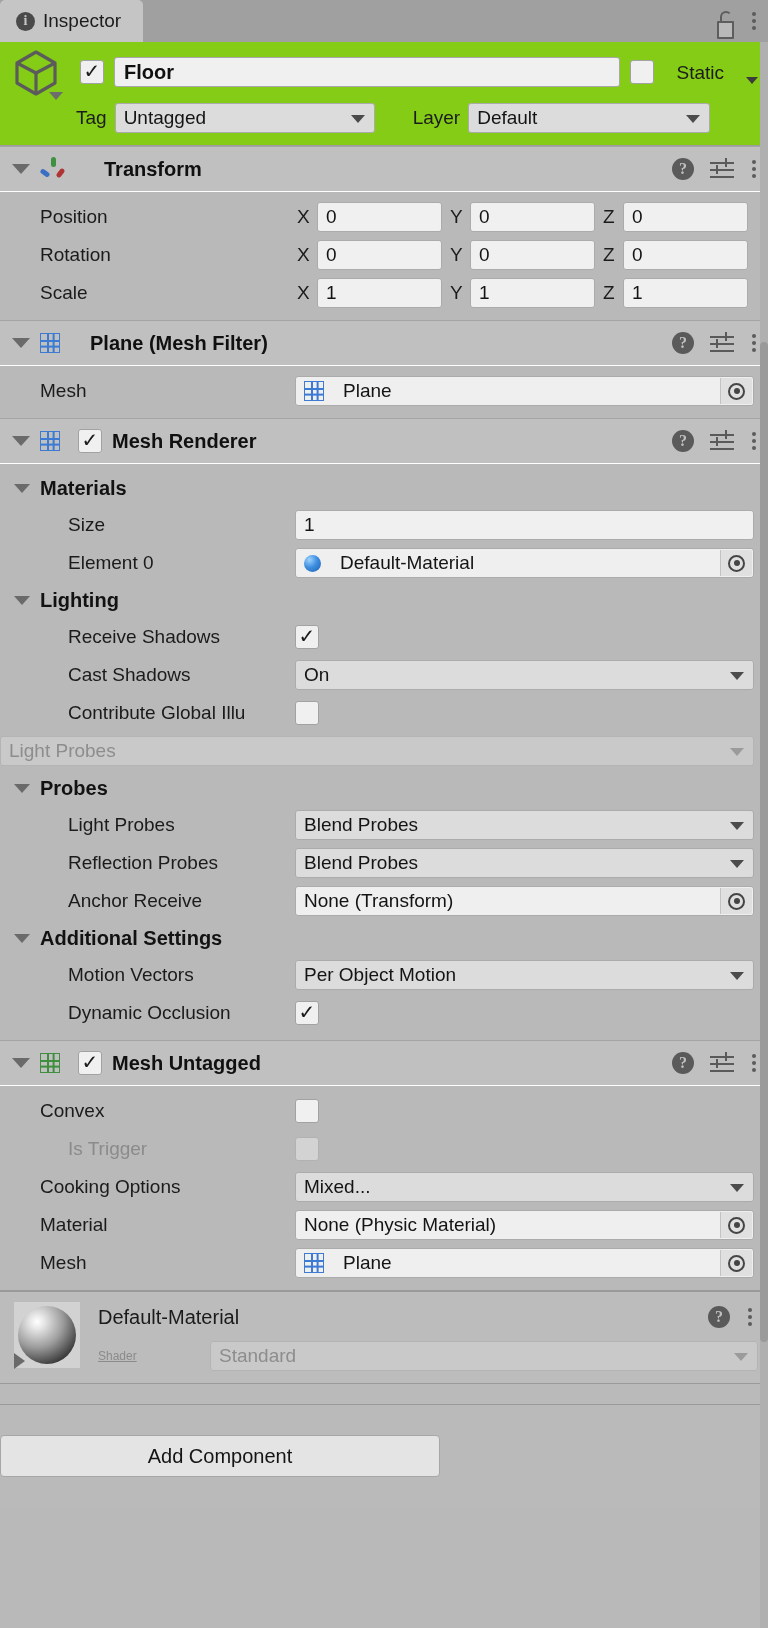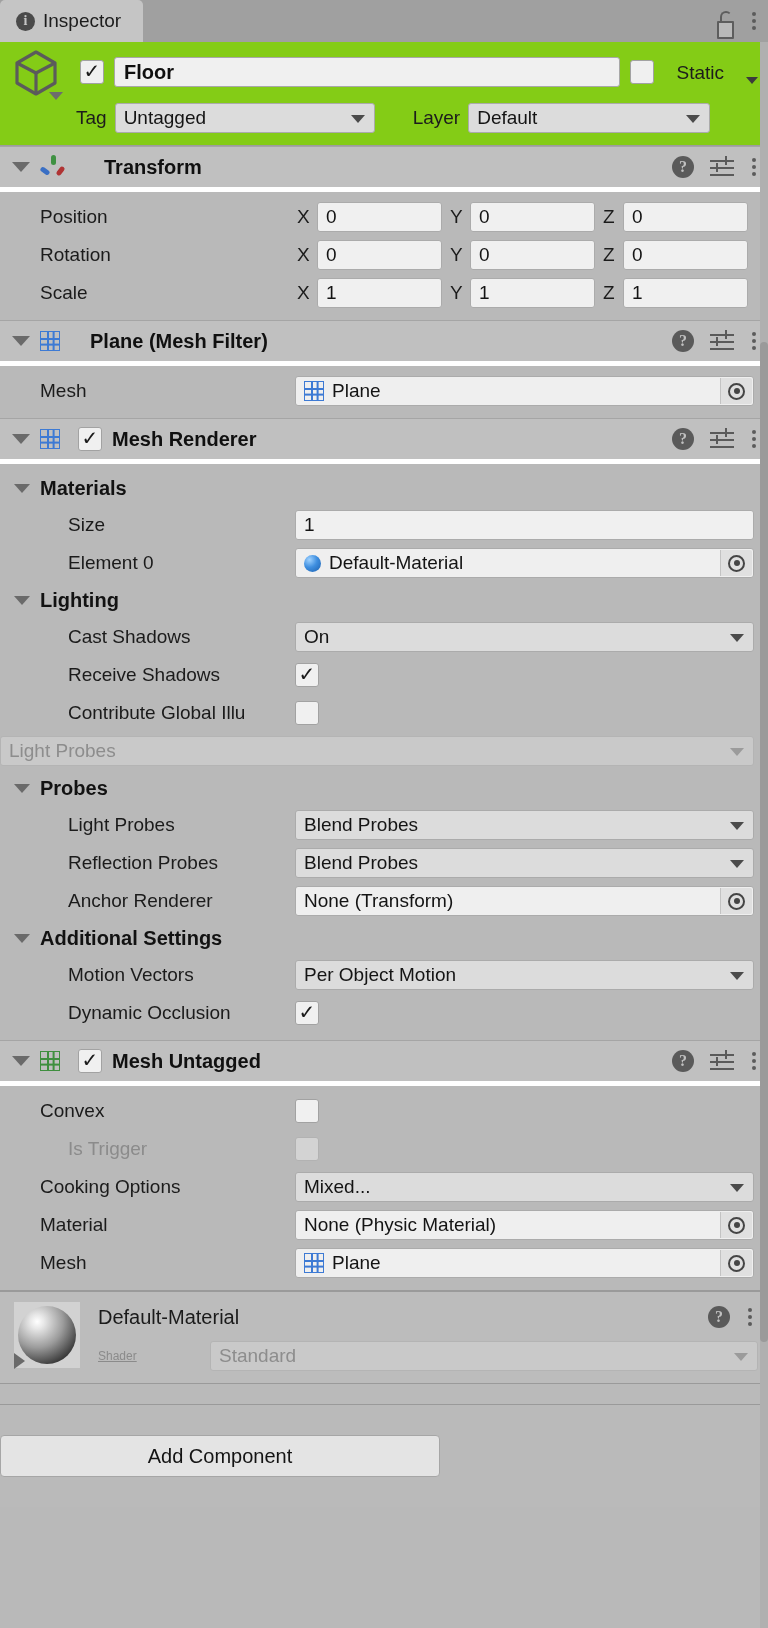--- a/index.html
+++ b/index.html
@@ -104,21 +104,21 @@
   .dd.disabled .caret { border-top-color: #9b9b9b; }
   .tf {
     height: 30px; background: #f0f0f0; border: 1px solid #ababab;
     border-radius: 3px; display: flex; align-items: center;
     padding: 0 8px; font-size: 19px; color: #141414;
   }
   .objfield {
     height: 30px; background: #efefef; border: 1px solid #ababab;
     border-radius: 3px; display: flex; align-items: center;
     padding: 0 4px 0 8px; font-size: 19px; color: #141414;
-    position: relative; gap: 8px;
+    position: relative; gap: 19px;
   }
   .objfield .picker {
     position: absolute; right: 1px; top: 1px; bottom: 1px; width: 32px;
     background: #e0e0e0; border-left: 1px solid #c3c3c3;
     border-radius: 0 2px 2px 0;
     display: flex; align-items: center; justify-content: center;
   }
   .picker .ring {
     width: 17px; height: 17px; border: 2px solid #454545; border-radius: 50%;
     display: flex; align-items: center; justify-content: center;
@@ -138,21 +138,21 @@
   .gridic .g::before { left: 33%; top: 0; bottom: 0; width: 1.6px; box-shadow: 5.6px 0 0 #3d7ad4; }
   .gridic .g::after { top: 33%; left: 0; right: 0; height: 1.6px; box-shadow: 0 5.6px 0 #3d7ad4; }
   .gridic.green .g { border-color: #3f8f3f; }
   .gridic.green .g::before { background: #3f8f3f; box-shadow: 5.6px 0 0 #3f8f3f; }
   .gridic.green .g::after { background: #3f8f3f; box-shadow: 0 5.6px 0 #3f8f3f; }
 
   
   .comphead {
     background: #c0c0c0; height: 46px;
     display: flex; align-items: center; padding: 0 10px 0 12px;
-    border-top: 1px solid #a5a5a5; border-bottom: 5px solid #ffffff;
+    border-top: 1px solid #a5a5a5; border-bottom: 1px solid #ffffff;
     gap: 10px;
   }
   .foldarrow {
     width: 0; height: 0; border-left: 9px solid transparent;
     border-right: 9px solid transparent; border-top: 10px solid #6a6a6a;
     flex: 0 0 18px;
   }
   .comptitle { font-size: 20px; font-weight: bold; color: #101010; }
   .comphead .right {
     margin-left: auto; display: flex; align-items: center; gap: 16px;
@@ -441,31 +441,31 @@
           <span class="ring"></span>
         </span>
     </span>
   </div>
 
   <div class="subhead">
     <span class="subarrow"></span>
     <span class="subtitle">Lighting</span>
   </div>
   <div class="row">
+    <span class="lbl w290">Receive Shadows</span>
+    <span class="chk on"></span>
+  </div>
+  <div class="row">
     <span class="lbl w290">Cast Shadows</span>
     <span class="dd" style="flex:1">
       <span>On</span>
       <span class="caret"></span>
     </span>
   </div>
   <div class="row">
-    <span class="lbl w290">Receive Shadows</span>
-    <span class="chk on"></span>
-  </div>
-  <div class="row">
     <span class="lbl w290">Contribute Global Illu</span>
     <span class="chk"></span>
   </div>
   <div class="row">
     <span class="dd disabled" style="flex:1">
       <span>Light Probes</span>
       <span class="caret"></span>
     </span>
   </div>
 
@@ -481,21 +481,21 @@
     </span>
   </div>
   <div class="row">
     <span class="lbl w290">Reflection Probes</span>
     <span class="dd" style="flex:1">
       <span>Blend Probes</span>
       <span class="caret"></span>
     </span>
   </div>
   <div class="row">
-    <span class="lbl w290">Anchor Renderer</span>
+    <span class="lbl w290">Anchor Receive</span>
     <span class="objfield" style="flex:1">
       <span>None (Transform)</span>
       <span class="picker">
           <span class="ring"></span>
         </span>
     </span>
   </div>
 
   <div class="subhead">
     <span class="subarrow"></span>

